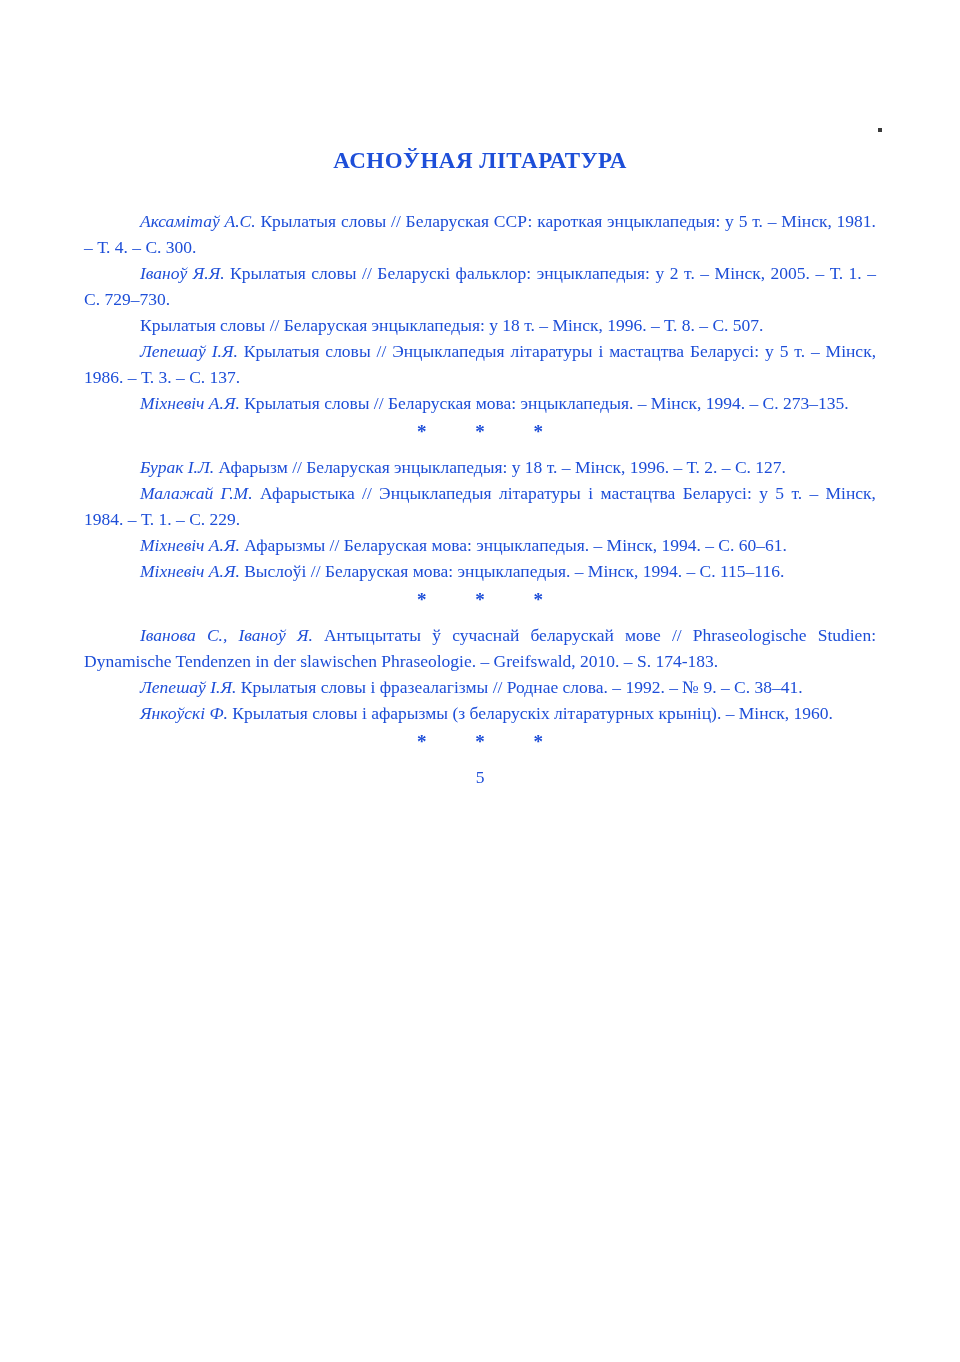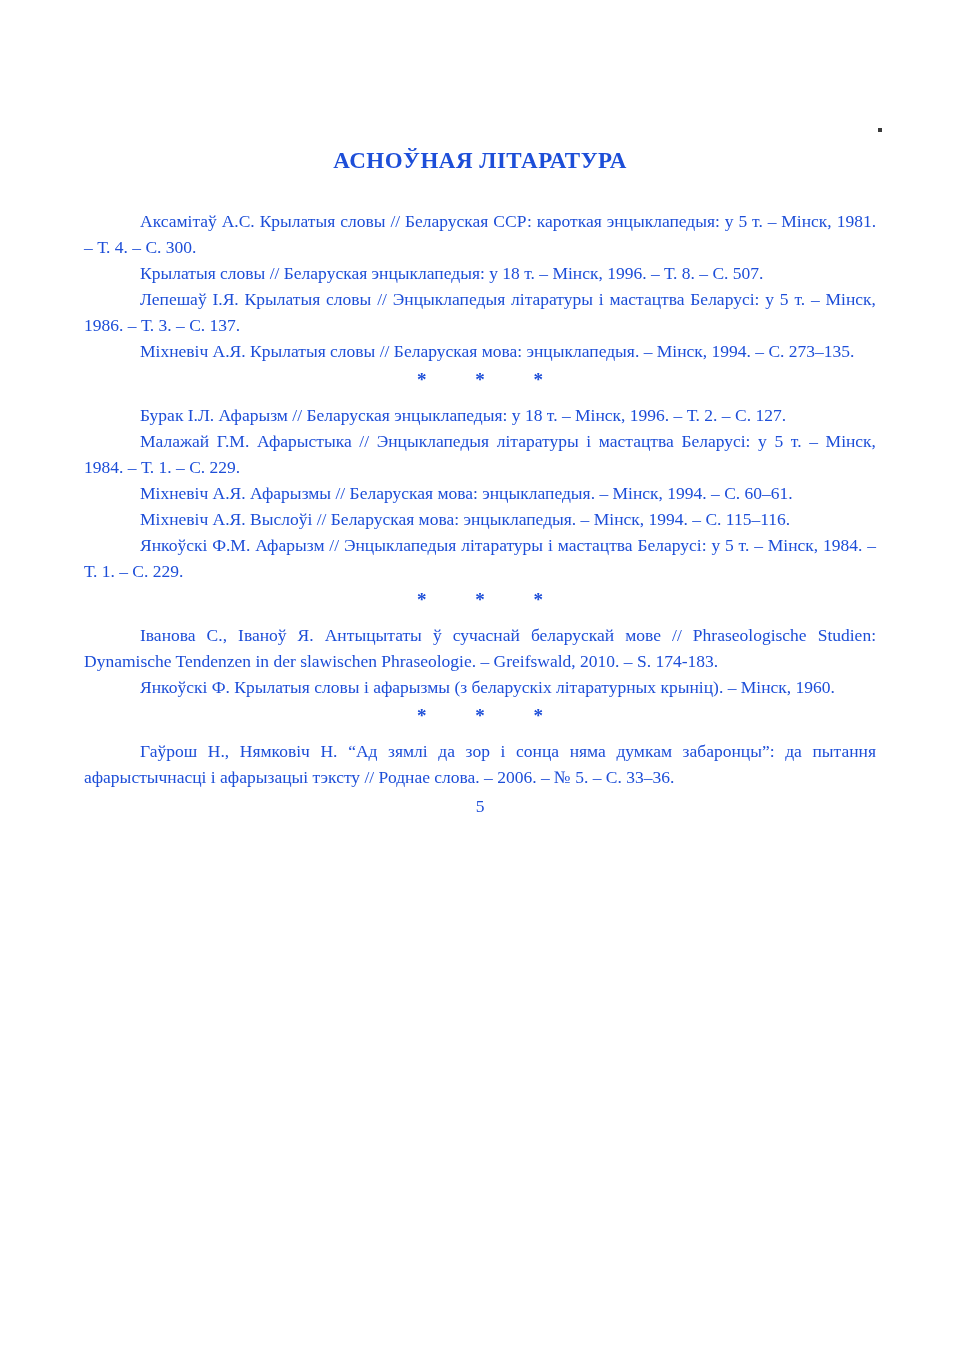--- a/index.html
+++ b/index.html
@@ -32,20 +32,21 @@
     width: 792px;
     font-size: 17.5px;
     line-height: 26px;
     text-align: justify;
   }
   p.entry {
     margin: 0;
     text-indent: 56px;
   }
   .author {
+    font-style: italic;
   }
   .separator {
     text-align: center;
     text-indent: 0;
     font-weight: 700;
     font-size: 19px;
     word-spacing: 44px;
     line-height: 26px;
     margin: 3px 0 9px 0;
   }
@@ -65,29 +66,29 @@
   }
 </style>
 </head>
 <body>
 
 <div class="page">
   <div class="artifact-dot"></div>
   <h1 class="page-title">АСНОЎНАЯ ЛІТАРАТУРА</h1>
   <div class="biblio-body">
       <p class="entry"><span class="author">Аксамітаў А.С.</span> <span>Крылатыя словы // Беларуская ССР: кароткая энцыклапедыя: у 5 т. – Мінск, 1981. – Т. 4. – С. 300.</span></p>
+      <p class="entry"><span class="author">Іваноў Я.Я.</span> <span>Крылатыя словы // Беларускі фальклор: энцыклапедыя: у 2 т. – Мінск, 2005. – Т. 1. – С. 729–730.</span></p>
       <p class="entry"><span>Крылатыя словы // Беларуская энцыклапедыя: у 18 т. – Мінск, 1996. – Т. 8. – С. 507.</span></p>
       <p class="entry"><span class="author">Лепешаў І.Я.</span> <span>Крылатыя словы // Энцыклапедыя літаратуры і мастацтва Беларусі: у 5 т. – Мінск, 1986. – Т. 3. – С. 137.</span></p>
       <p class="entry"><span class="author">Міхневіч А.Я.</span> <span>Крылатыя словы // Беларуская мова: энцыклапедыя. – Мінск, 1994. – С. 273–135.</span></p>
       <div class="separator">* * *</div>
       <p class="entry"><span class="author">Бурак І.Л.</span> <span>Афарызм // Беларуская энцыклапедыя: у 18 т. – Мінск, 1996. – Т. 2. – С. 127.</span></p>
       <p class="entry"><span class="author">Малажай Г.М.</span> <span>Афарыстыка // Энцыклапедыя літаратуры і мастацтва Беларусі: у 5 т. – Мінск, 1984. – Т. 1. – С. 229.</span></p>
       <p class="entry"><span class="author">Міхневіч А.Я.</span> <span>Афарызмы // Беларуская мова: энцыклапедыя. – Мінск, 1994. – С. 60–61.</span></p>
       <p class="entry"><span class="author">Міхневіч А.Я.</span> <span>Выслоўі // Беларуская мова: энцыклапедыя. – Мінск, 1994. – С. 115–116.</span></p>
-      <p class="entry"><span class="author">Янкоўскі Ф.М.</span> <span>Афарызм // Энцыклапедыя літаратуры і мастацтва Беларусі: у 5 т. – Мінск, 1984. – Т. 1. – С. 229.</span></p>
       <div class="separator">* * *</div>
       <p class="entry"><span class="author">Іванова С., Іваноў Я.</span> <span>Антыцытаты ў сучаснай беларускай мове // Phraseologische Studien: Dynamische Tendenzen in der slawischen Phraseologie. – Greifswald, 2010. – S. 174-183.</span></p>
+      <p class="entry"><span class="author">Лепешаў І.Я.</span> <span>Крылатыя словы і фразеалагізмы // Роднае слова. – 1992. – № 9. – С. 38–41.</span></p>
       <p class="entry"><span class="author">Янкоўскі Ф.</span> <span>Крылатыя словы і афарызмы (з беларускіх літаратурных крыніц). – Мінск, 1960.</span></p>
       <div class="separator">* * *</div>
-      <p class="entry"><span class="author">Гаўрош Н., Нямковіч Н.</span> <span>“Ад зямлі да зор і сонца няма думкам забаронцы”: да пытання афарыстычнасці і афарызацыі тэксту // Роднае слова. – 2006. – № 5. – С. 33–36.</span></p>
     </div>
   <div class="page-number">5</div>
 </div>
 
 </body></html>

